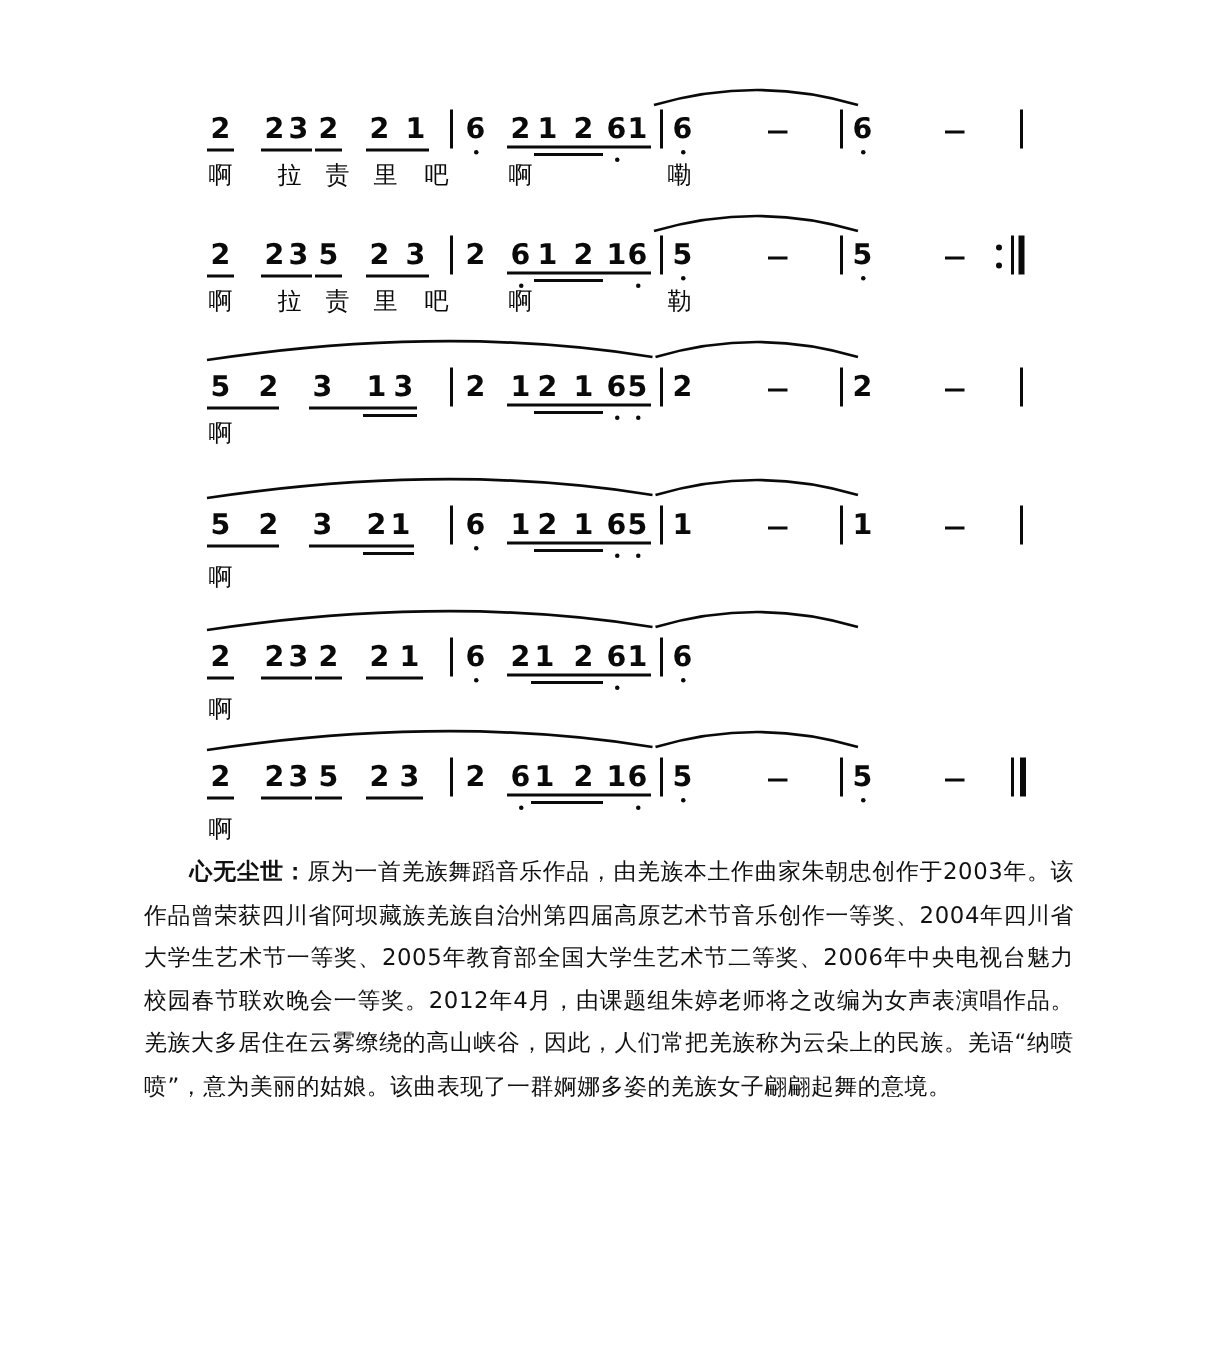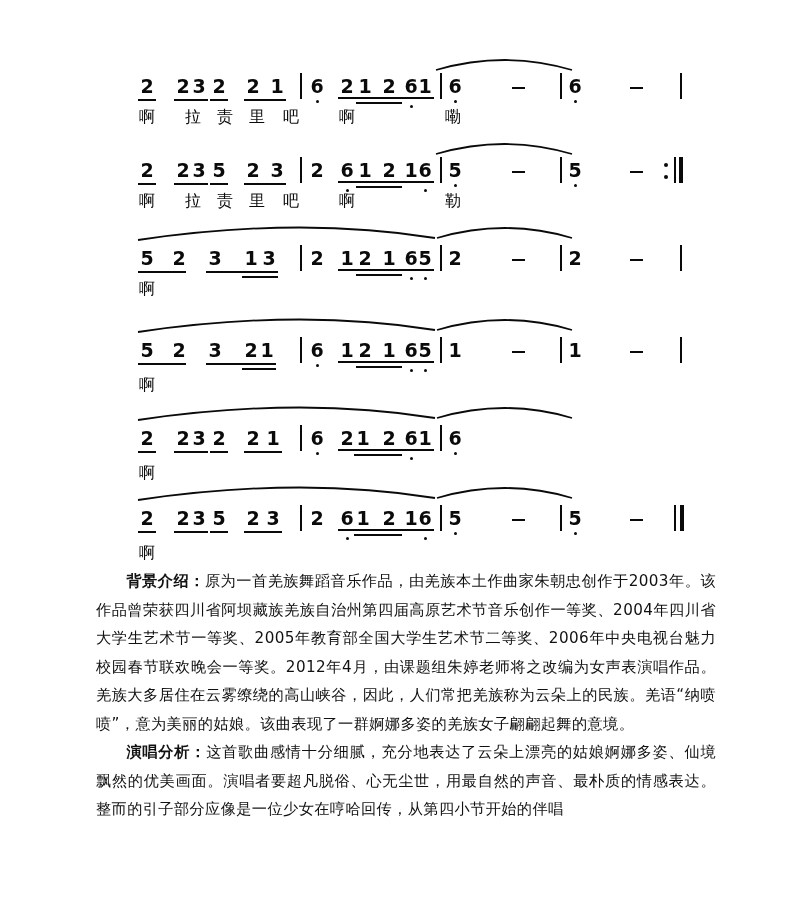--- a/index.html
+++ b/index.html
@@ -432,20 +432,17 @@
       <div class="barline" style="left:674px; top:13px; height:26px;"></div>
       <div class="barline thick" style="left:680px; top:13px; height:26px;"></div>
 
       <div class="lyric" style="left:136px; top:52px; width:22px;">啊</div>
     </div>
 
   </div>
 
   <div class="prose">
     <p class="para">
-      <span class="lead">背景介绍：</span><span>原为一首羌族舞蹈音乐作品，由羌族本土作曲家朱朝忠创作于2003年。该作品曾荣获四川省阿坝藏族羌族自治州第四届高原艺术节音乐创作一等奖、2004年四川省大学生艺术节一等奖、2005年教育部全国大学生艺术节二等奖、2006年中央电视台魅力校园春节联欢晚会一等奖。2012年4月，由课题组朱婷老师将之改编为女声表演唱作品。羌族大多居住在云雾缭绕的高山峡谷，因此，人们常把羌族称为云朵上的民族。羌语“纳喷喷”，意为美丽的姑娘。该曲表现了一群婀娜多姿的羌族女子翩翩起舞的意境。</span>
-    </p>
-    <p class="para">
-      <span class="lead">演唱分析：</span><span>这首歌曲感情十分细腻，充分地表达了云朵上漂亮的姑娘婀娜多姿、仙境飘然的优美画面。演唱者要超凡脱俗、心无尘世，用最自然的声音、最朴质的情感表达。整而的引子部分应像是一位少女在哼哈回传，从第四小节开始的伴唱</span>
+      <span class="lead">心无尘世：</span><span>原为一首羌族舞蹈音乐作品，由羌族本土作曲家朱朝忠创作于2003年。该作品曾荣获四川省阿坝藏族羌族自治州第四届高原艺术节音乐创作一等奖、2004年四川省大学生艺术节一等奖、2005年教育部全国大学生艺术节二等奖、2006年中央电视台魅力校园春节联欢晚会一等奖。2012年4月，由课题组朱婷老师将之改编为女声表演唱作品。羌族大多居住在云雾缭绕的高山峡谷，因此，人们常把羌族称为云朵上的民族。羌语“纳喷喷”，意为美丽的姑娘。该曲表现了一群婀娜多姿的羌族女子翩翩起舞的意境。</span>
     </p>
   </div>
 
 </div>
 
 </body></html>

